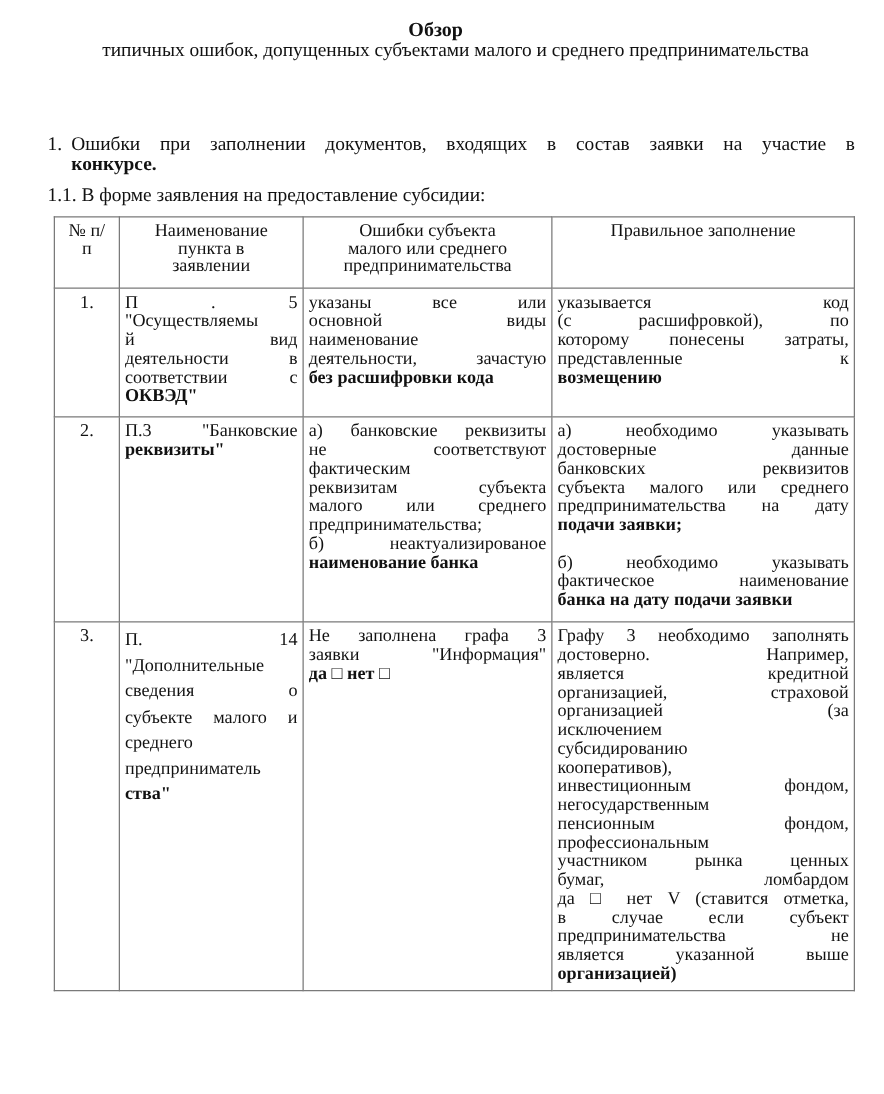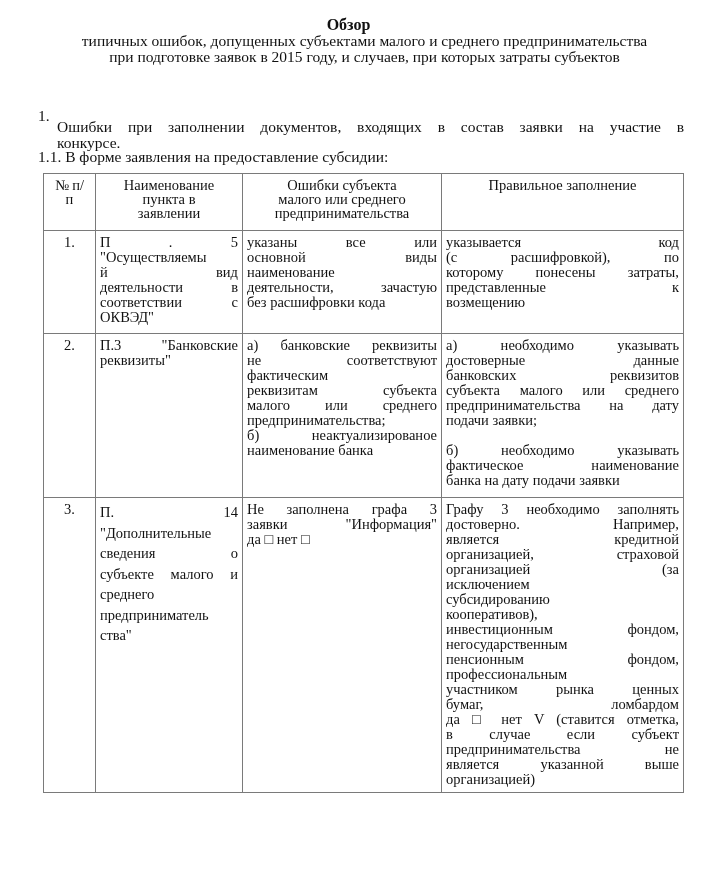--- a/index.html
+++ b/index.html
@@ -8,23 +8,23 @@
     font-family: "Liberation Serif", "DejaVu Serif", serif;
     color: #111111;
   }
   .title-block { position: absolute; top: 16px; left: 0; width: 697px; text-align: center; }
   .doc-title { font-weight: bold; font-size: 16px; line-height: 17px; }
   .doc-subtitle { font-size: 15.5px; line-height: 15.5px; margin-left: 32px; }
   .spell { text-decoration: underline wavy #d33; text-decoration-thickness: 1px; text-underline-offset: 2px; }
 
   .section-1 { position: absolute; top: 108px; left: 38px; width: 646px; font-size: 15.5px; line-height: 16px; }
   .section-1 .num { position: absolute; left: 0; top: 0; }
-  .section-1 .txt { margin-left: 19px; margin-top: 11px; }
+  .section-1 .txt { margin-left: 19px; }
   .jline { display: block; text-align: justify; text-align-last: justify; white-space: nowrap; }
-  .jline.last { text-align-last: left; }
+  .jline.last { text-align-last: left; font-weight: bold; }
 
   .section-11 { position: absolute; top: 148px; left: 38px; font-size: 15.5px; line-height: 17px; }
 
   table.main {
     position: absolute; top: 173px; left: 43px;
     border-collapse: collapse; table-layout: fixed; width: 640px;
     font-size: 14.5px;
   }
   table.main td, table.main th {
     border: 1px solid #7a7a7a; vertical-align: top; padding: 2px 4px 0 4px; font-weight: normal;
@@ -39,21 +39,20 @@
   .loose { line-height: 20.5px; }
   tr.r1 td { height: 98px; } tr.r2 td { height: 159px; } tr.r3 td { height: 290px; }
 </style>
 </head>
 <body>
 
 <div class="title-block">
   <div class="doc-title">Обзор</div>
   <div class="doc-subtitle">
     <div>типичных ошибок, допущенных субъектами малого и среднего предпринимательства</div>
-    <div>при подготовке заявок в 2015 году, и случаев, при которых затраты субъектов</div>
   </div>
 </div>
 
 <div class="section-1">
   <span class="num">1.</span>
   <div class="txt">
       <span class="jline">Ошибки при заполнении документов, входящих в состав заявки на участие в</span>
       <span class="jline last">конкурсе.</span>
     </div>
 </div>

